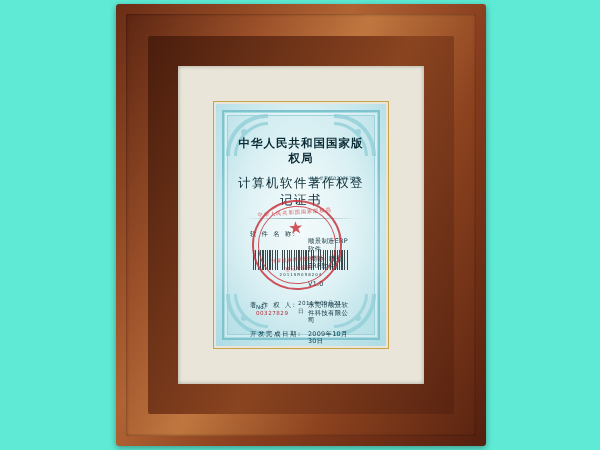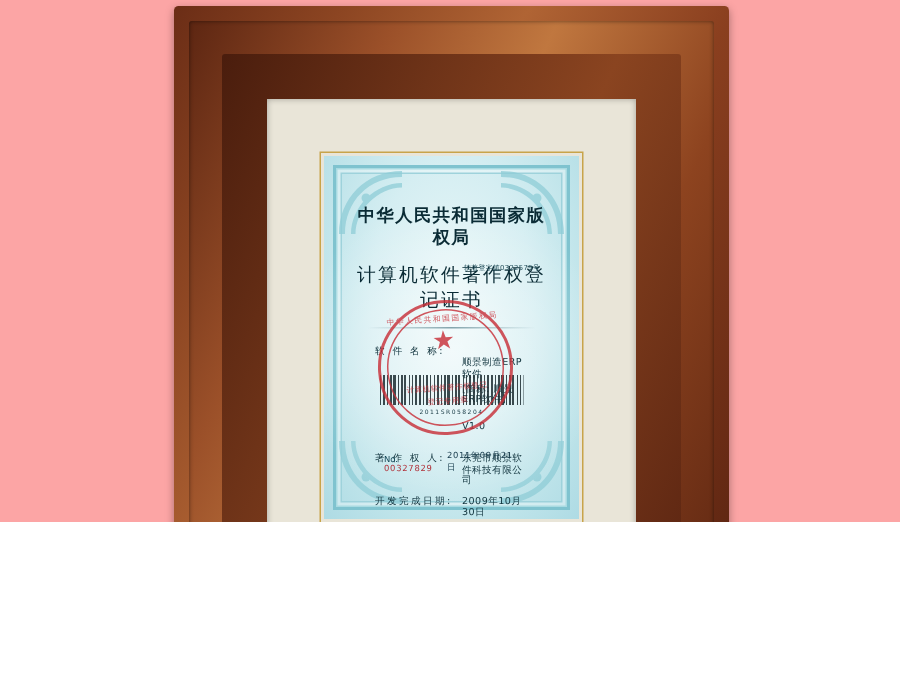--- a/index.html
+++ b/index.html
@@ -6,22 +6,22 @@
     margin: 0;
     padding: 0;
     width: 600px;
     height: 450px;
     background: #ffffff;
     font-family: "DejaVu Sans", sans-serif;
   }
   #stage {
     position: relative;
     width: 600px;
-    height: 348px;
-    background: #fca5a5;
+    height: 450px;
+    background: #5eead4;
     overflow: hidden;
   }
 
   
   .frame-outer {
     position: absolute;
     left: 116px;
     top: 4px;
     width: 370px;
     height: 442px;

